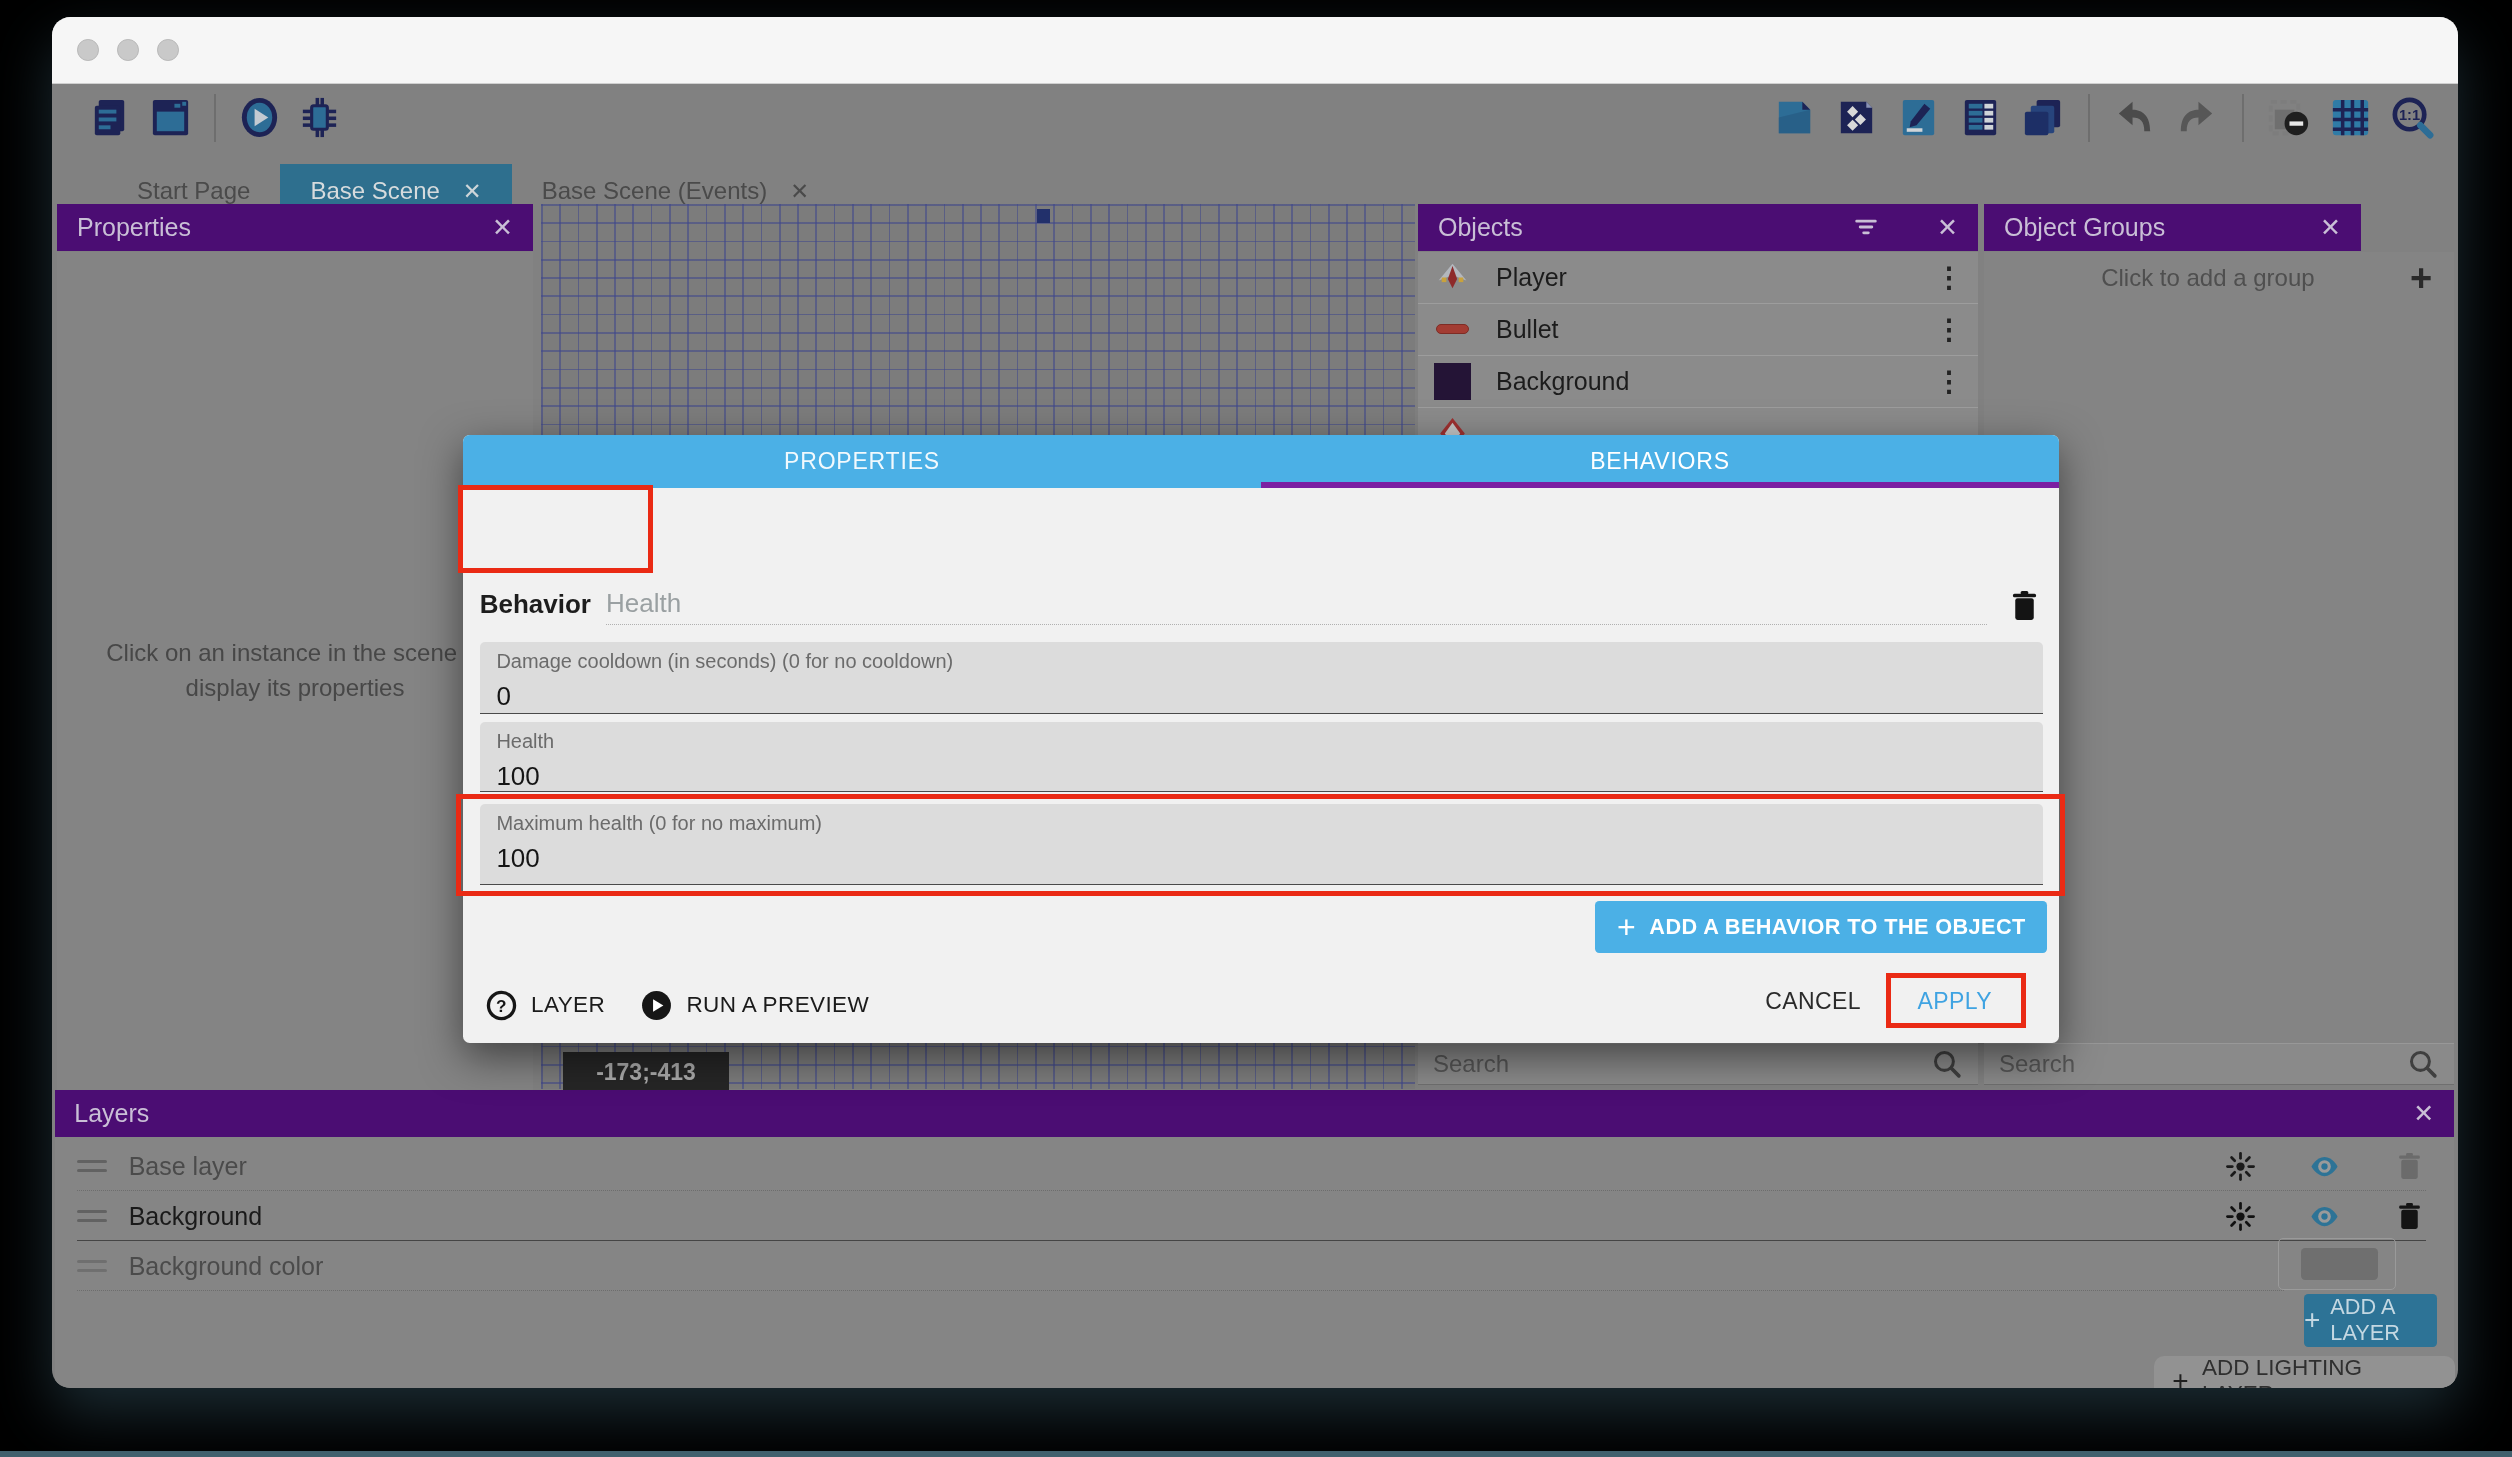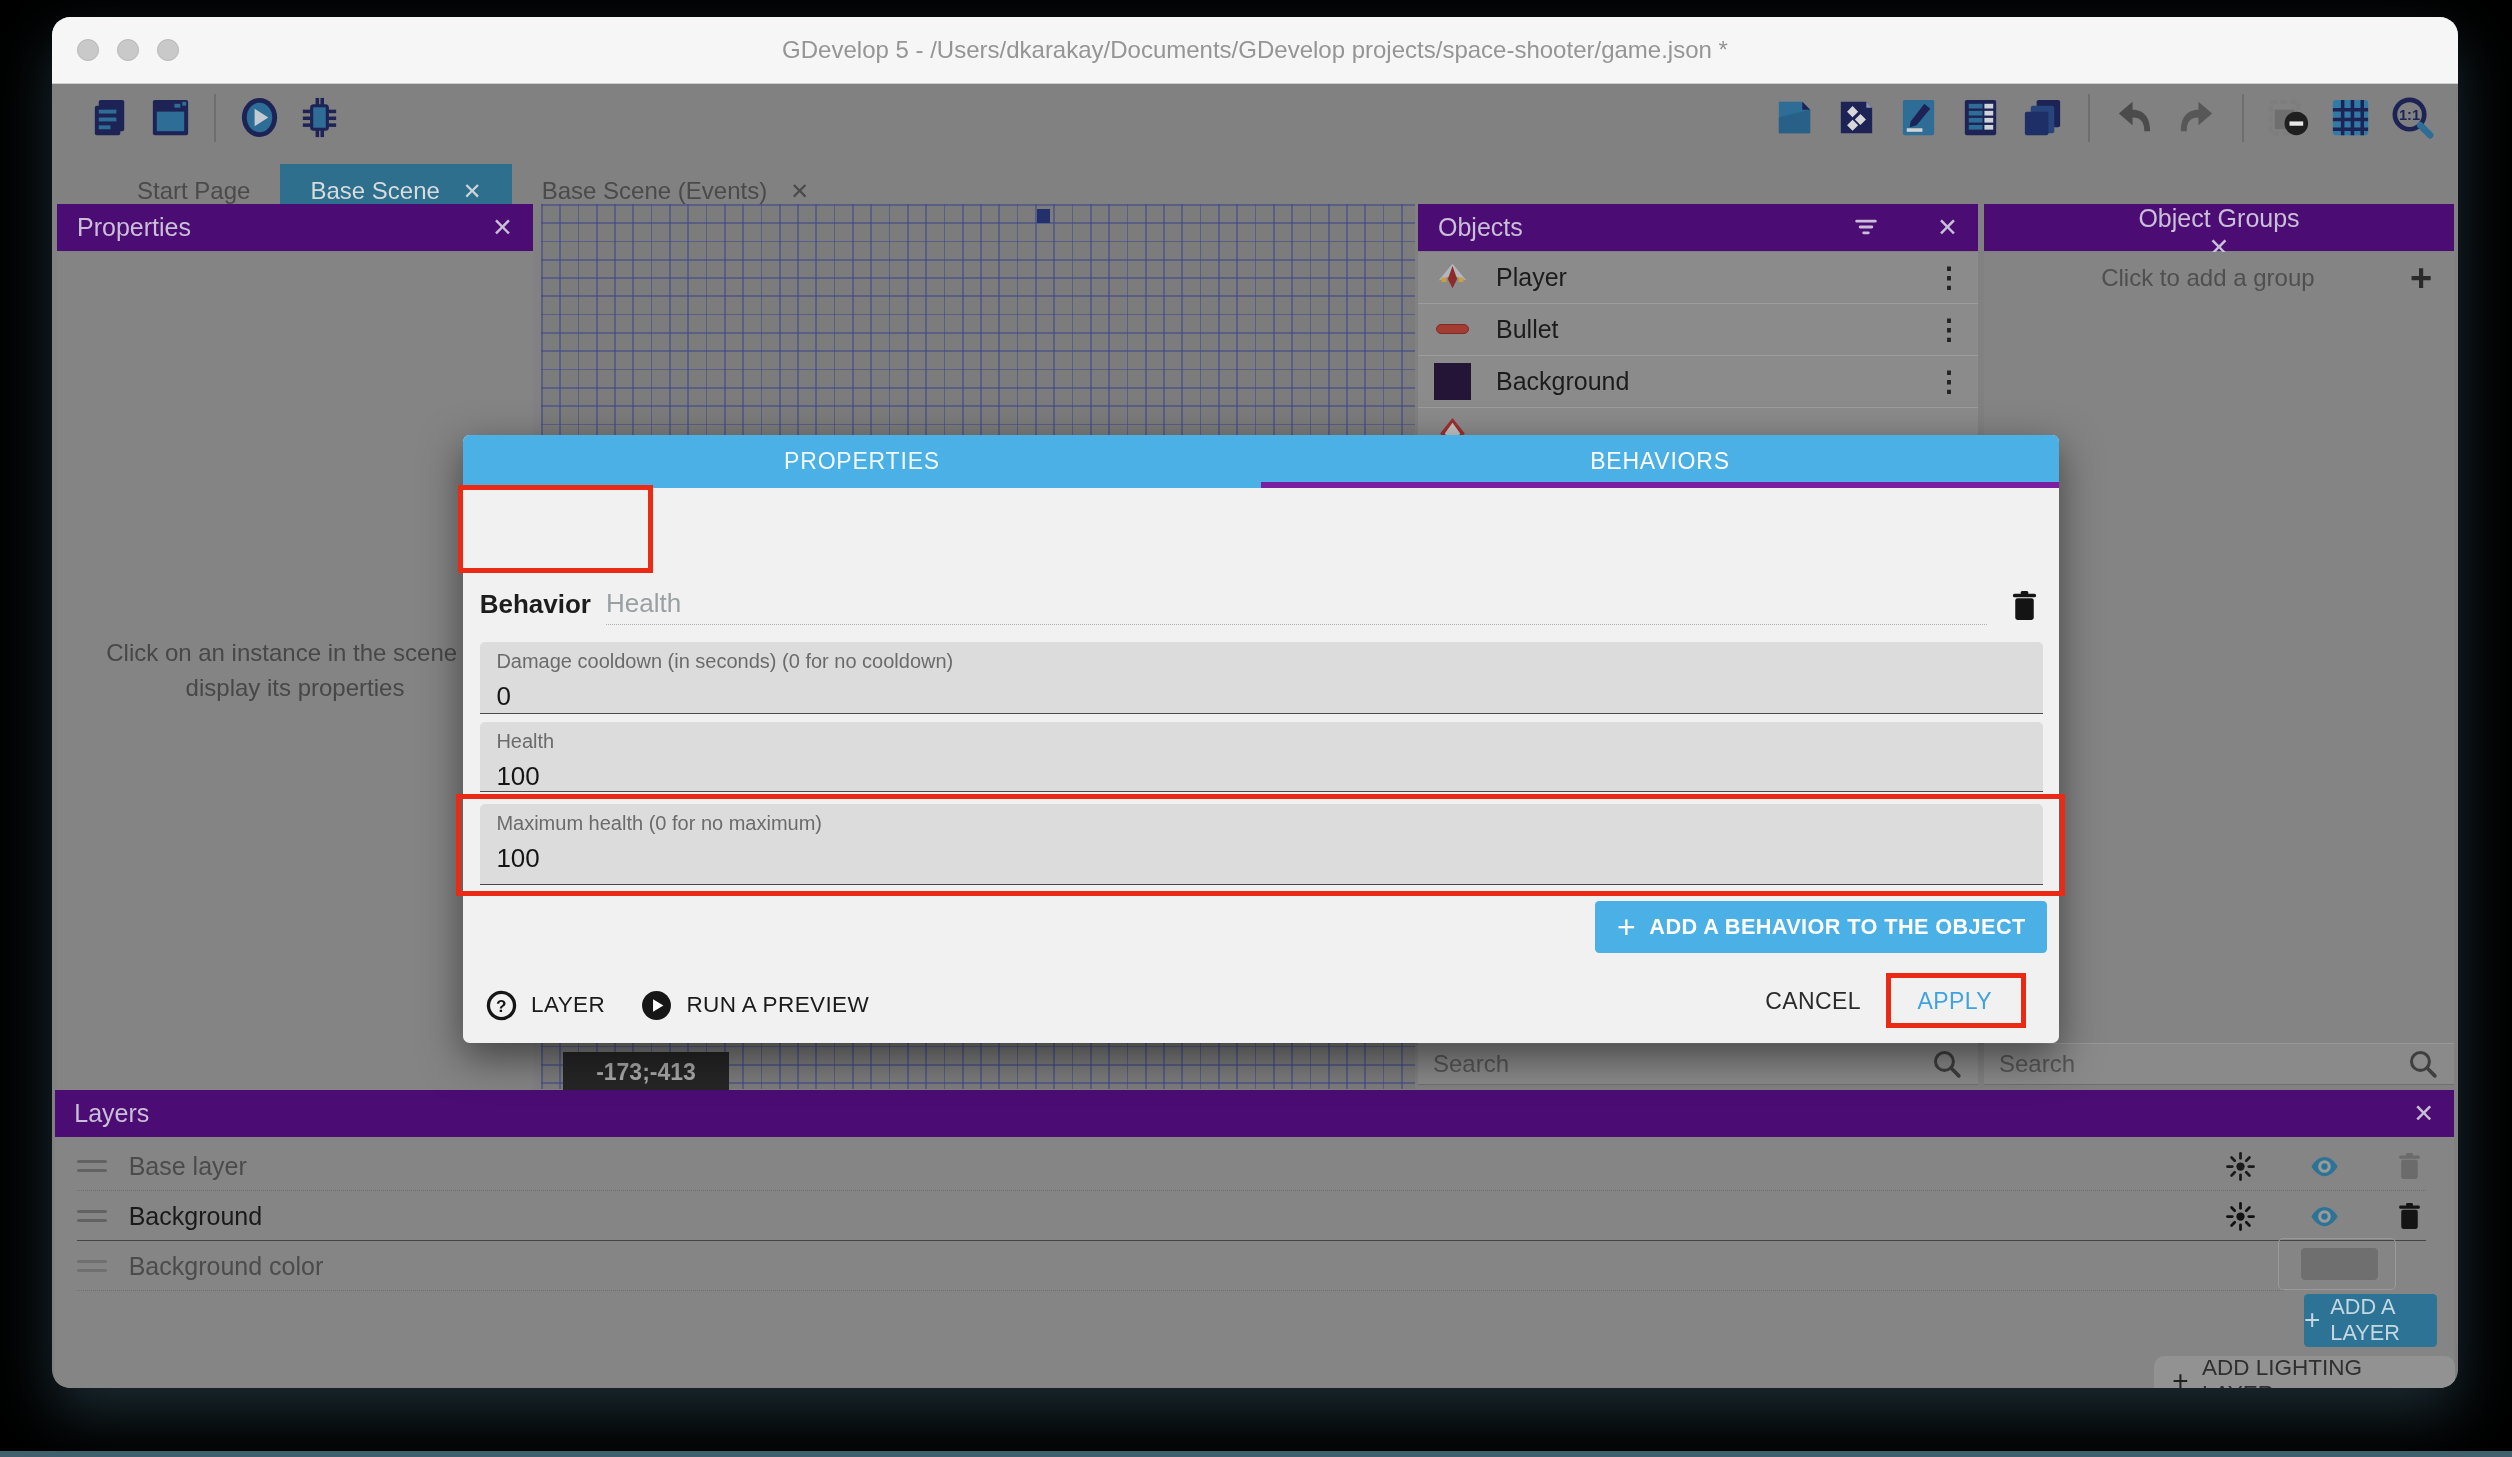--- a/index.html
+++ b/index.html
@@ -68,21 +68,21 @@
   
   .searchbar { position:absolute; height:42px; background:#8a8a8a; border-top:0.8px solid #989898;
                border-bottom:1.7px solid #6f6f6f; display:flex; align-items:center; padding:0 15px; gap:11.7px; }
   .searchbar input { flex:1; border:none; outline:none; background:transparent; font-size:24px; color:#333;
                      font-family:"Liberation Sans", sans-serif; }
   .searchbar input::placeholder { color:#565656; opacity:1; }
   #objects-search { left:1366px; top:1026px; width:560px; }
   #groups-search { left:1932px; top:1026px; width:470px; }
 
   
-  #groups-head { left:1932px; top:187px; width:470px;flex-direction:column; }
+  #groups-head { left:1932px; top:187px; width:377px; }
   #groups-body { left:1932px; top:235px; width:470px; height:791px; }
   #groups-row { position:absolute; left:1932px; top:235px; width:470px; height:53px;
                 display:flex; align-items:center; padding:0 21.7px; }
   #groups-row .txt { flex:1; text-align:center; font-size:24px; color:#4f4f4f; }
   #groups-row .plus { font-size:38px; color:#2a2a2a; font-weight:bold; }
 
   
   #layers-head { left:3.3px; top:1073px; width:2399px;padding-left:19px; }
   #layers-body { left:3.3px; top:1120px; width:2399px; height:251px; background:#858585; }
   .layer-row { position:absolute; left:25px; width:2349px; height:48px; display:flex; align-items:center; gap:21.7px; }
@@ -153,21 +153,20 @@
 
 <div id="stage">
 <div id="win">
 
   <div id="titlebar">
     <div class="traffic">
       <span></span>
       <span></span>
       <span></span>
     </div>
-    <div id="title-text">GDevelop 5 - /Users/dkarakay/Documents/GDevelop projects/space-shooter/game.json *</div>
   </div>
 
   <div id="toolbar-left">
     <svg class="tbicon" viewBox="0 0 24 24">
       <rect x="6" y="3" width="13" height="16" rx="1" fill="#1d2355"></rect>
       <rect x="4" y="6" width="13" height="15" rx="1" fill="#1d2355"></rect>
       <rect x="6" y="8" width="9" height="2" fill="#2d6d96"></rect>
       <rect x="6" y="12" width="9" height="2" fill="#2d6d96"></rect>
       <rect x="6" y="16" width="6" height="2" fill="#2d6d96"></rect>
     </svg>

